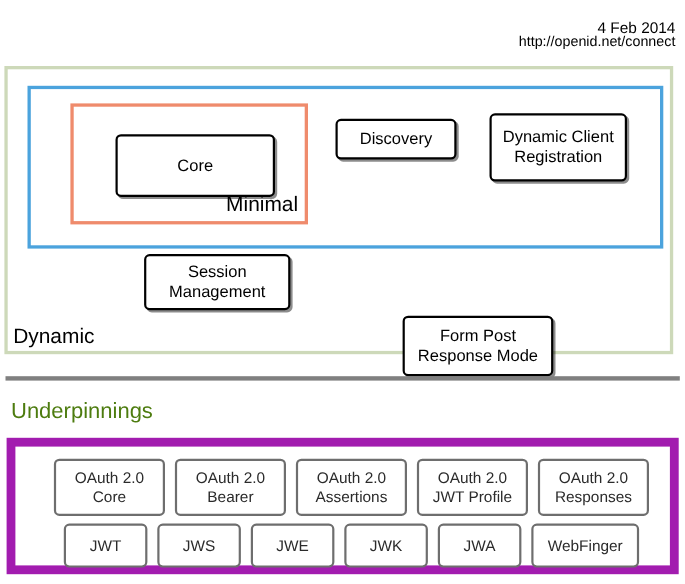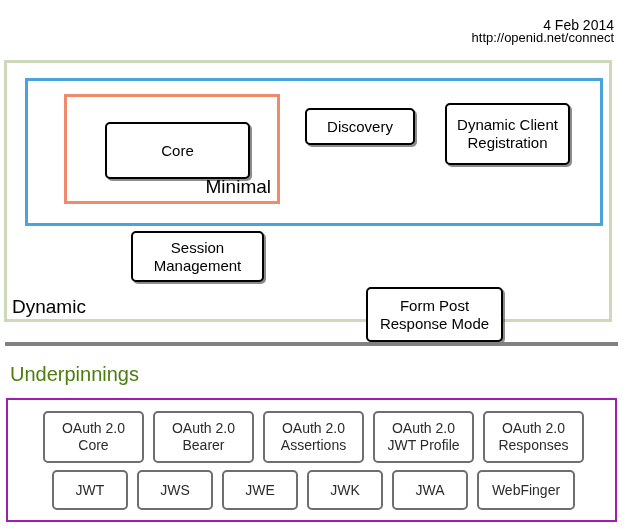--- a/index.html
+++ b/index.html
@@ -136,21 +136,21 @@
     color: #4d7c0f;
     white-space: nowrap;
   }
   #underpinnings-box {
     position: absolute;
     left: 6px;
     top: 398px;
     width: 611px;
     height: 124px;
     box-sizing: border-box;
-    border: 2px solid #a21caf;
+    border: 8px solid #a21caf;
     background: #ffffff;
   }
   .under-row {
     position: absolute;
     left: 0;
     width: 611px;
     display: flex;
     justify-content: center;
     gap: 9px;
   }

